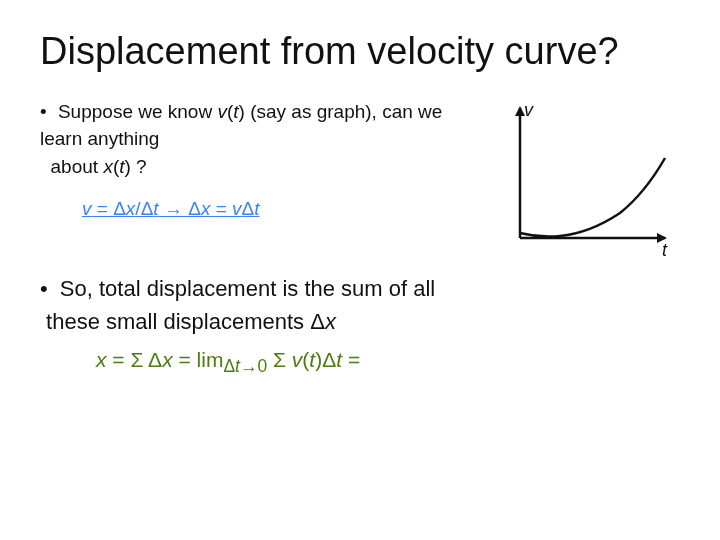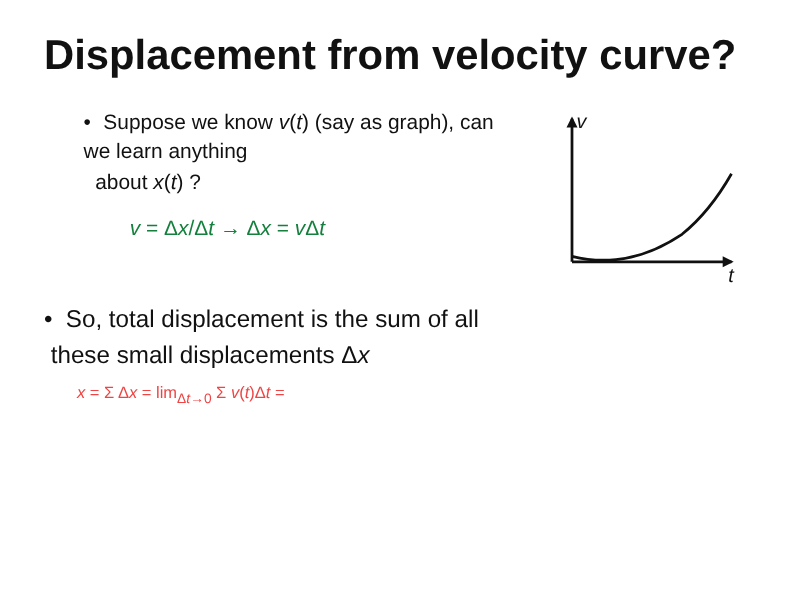--- a/index.html
+++ b/index.html
@@ -12,74 +12,74 @@
       position: relative;
     }
     .slide {
       width: 720px;
       height: 540px;
       padding: 30px 40px 30px 40px;
       position: relative;
     }
     .title {
       font-size: 38px;
-      font-weight: bold;
+      font-weight: normal;
       color: #111;
       margin-bottom: 24px;
       line-height: 1.15;
     }
     .content-area {
       display: flex;
       flex-direction: row;
       align-items: flex-start;
       justify-content: space-between;
     }
     .left-content {
       flex: 1;
       padding-right: 20px;
-      margin-left: 36px;
     }
     .bullet {
       font-size: 19px;
       color: #111;
       margin-bottom: 18px;
       line-height: 1.45;
     }
     .bullet-dot {
       display: inline-block;
       margin-right: 6px;
     }
     .bullet-text {
       display: inline;
     }
     .sub-line {
       font-size: 19px;
-      color: #15803d;
+      color: #3b82f6;
       margin-left: 42px;
       margin-top: 4px;
       margin-bottom: 18px;
+      text-decoration: underline;
     }
     .graph-area {
       width: 200px;
       flex-shrink: 0;
       margin-top: 0px;
     }
     .bottom-section {
       margin-top: 10px;
     }
     .big-bullet {
       font-size: 22px;
       color: #111;
       margin-bottom: 10px;
       line-height: 1.5;
     }
     .equation-line {
-      font-size: 15px;
-      color: #ef4444;
-      margin-left: 30px;
+      font-size: 21px;
+      color: #4d7c0f;
+      margin-left: 56px;
       margin-top: 4px;
     }
     .math-italic { font-style: italic; }
     svg text { font-family: Arial, sans-serif; }
   </style>
 </head>
 <body>
 
 <div class="slide">
 

